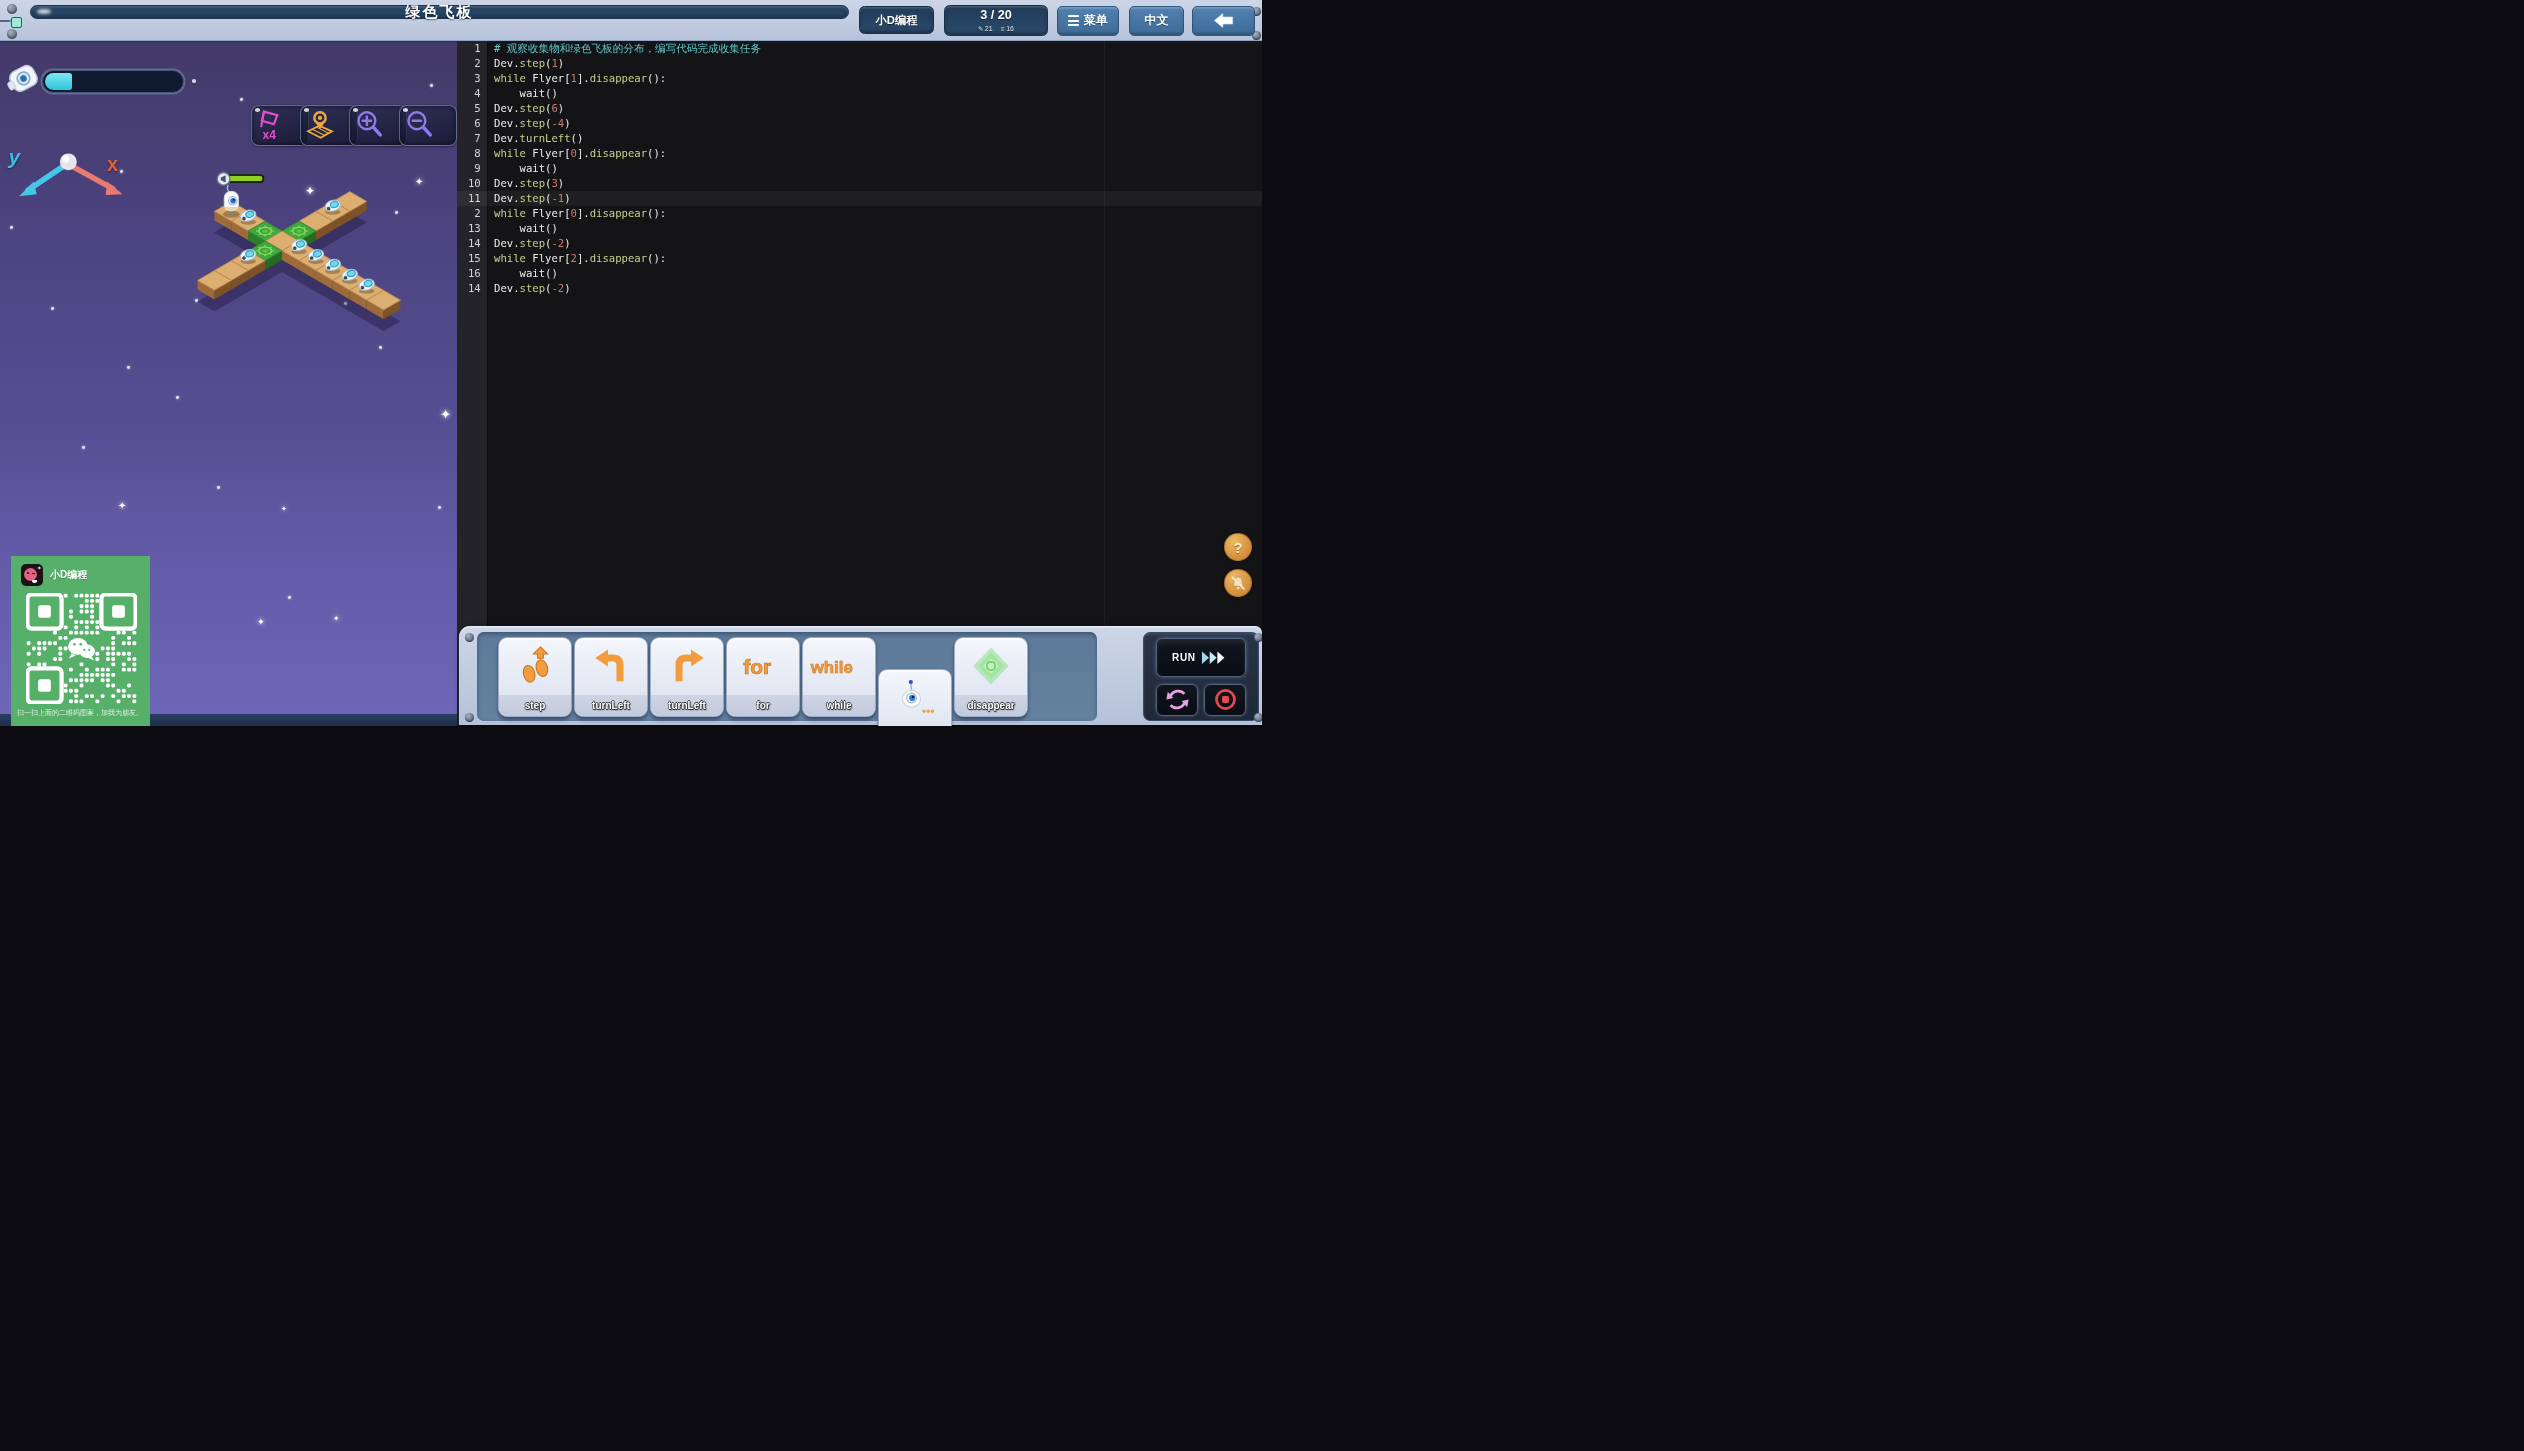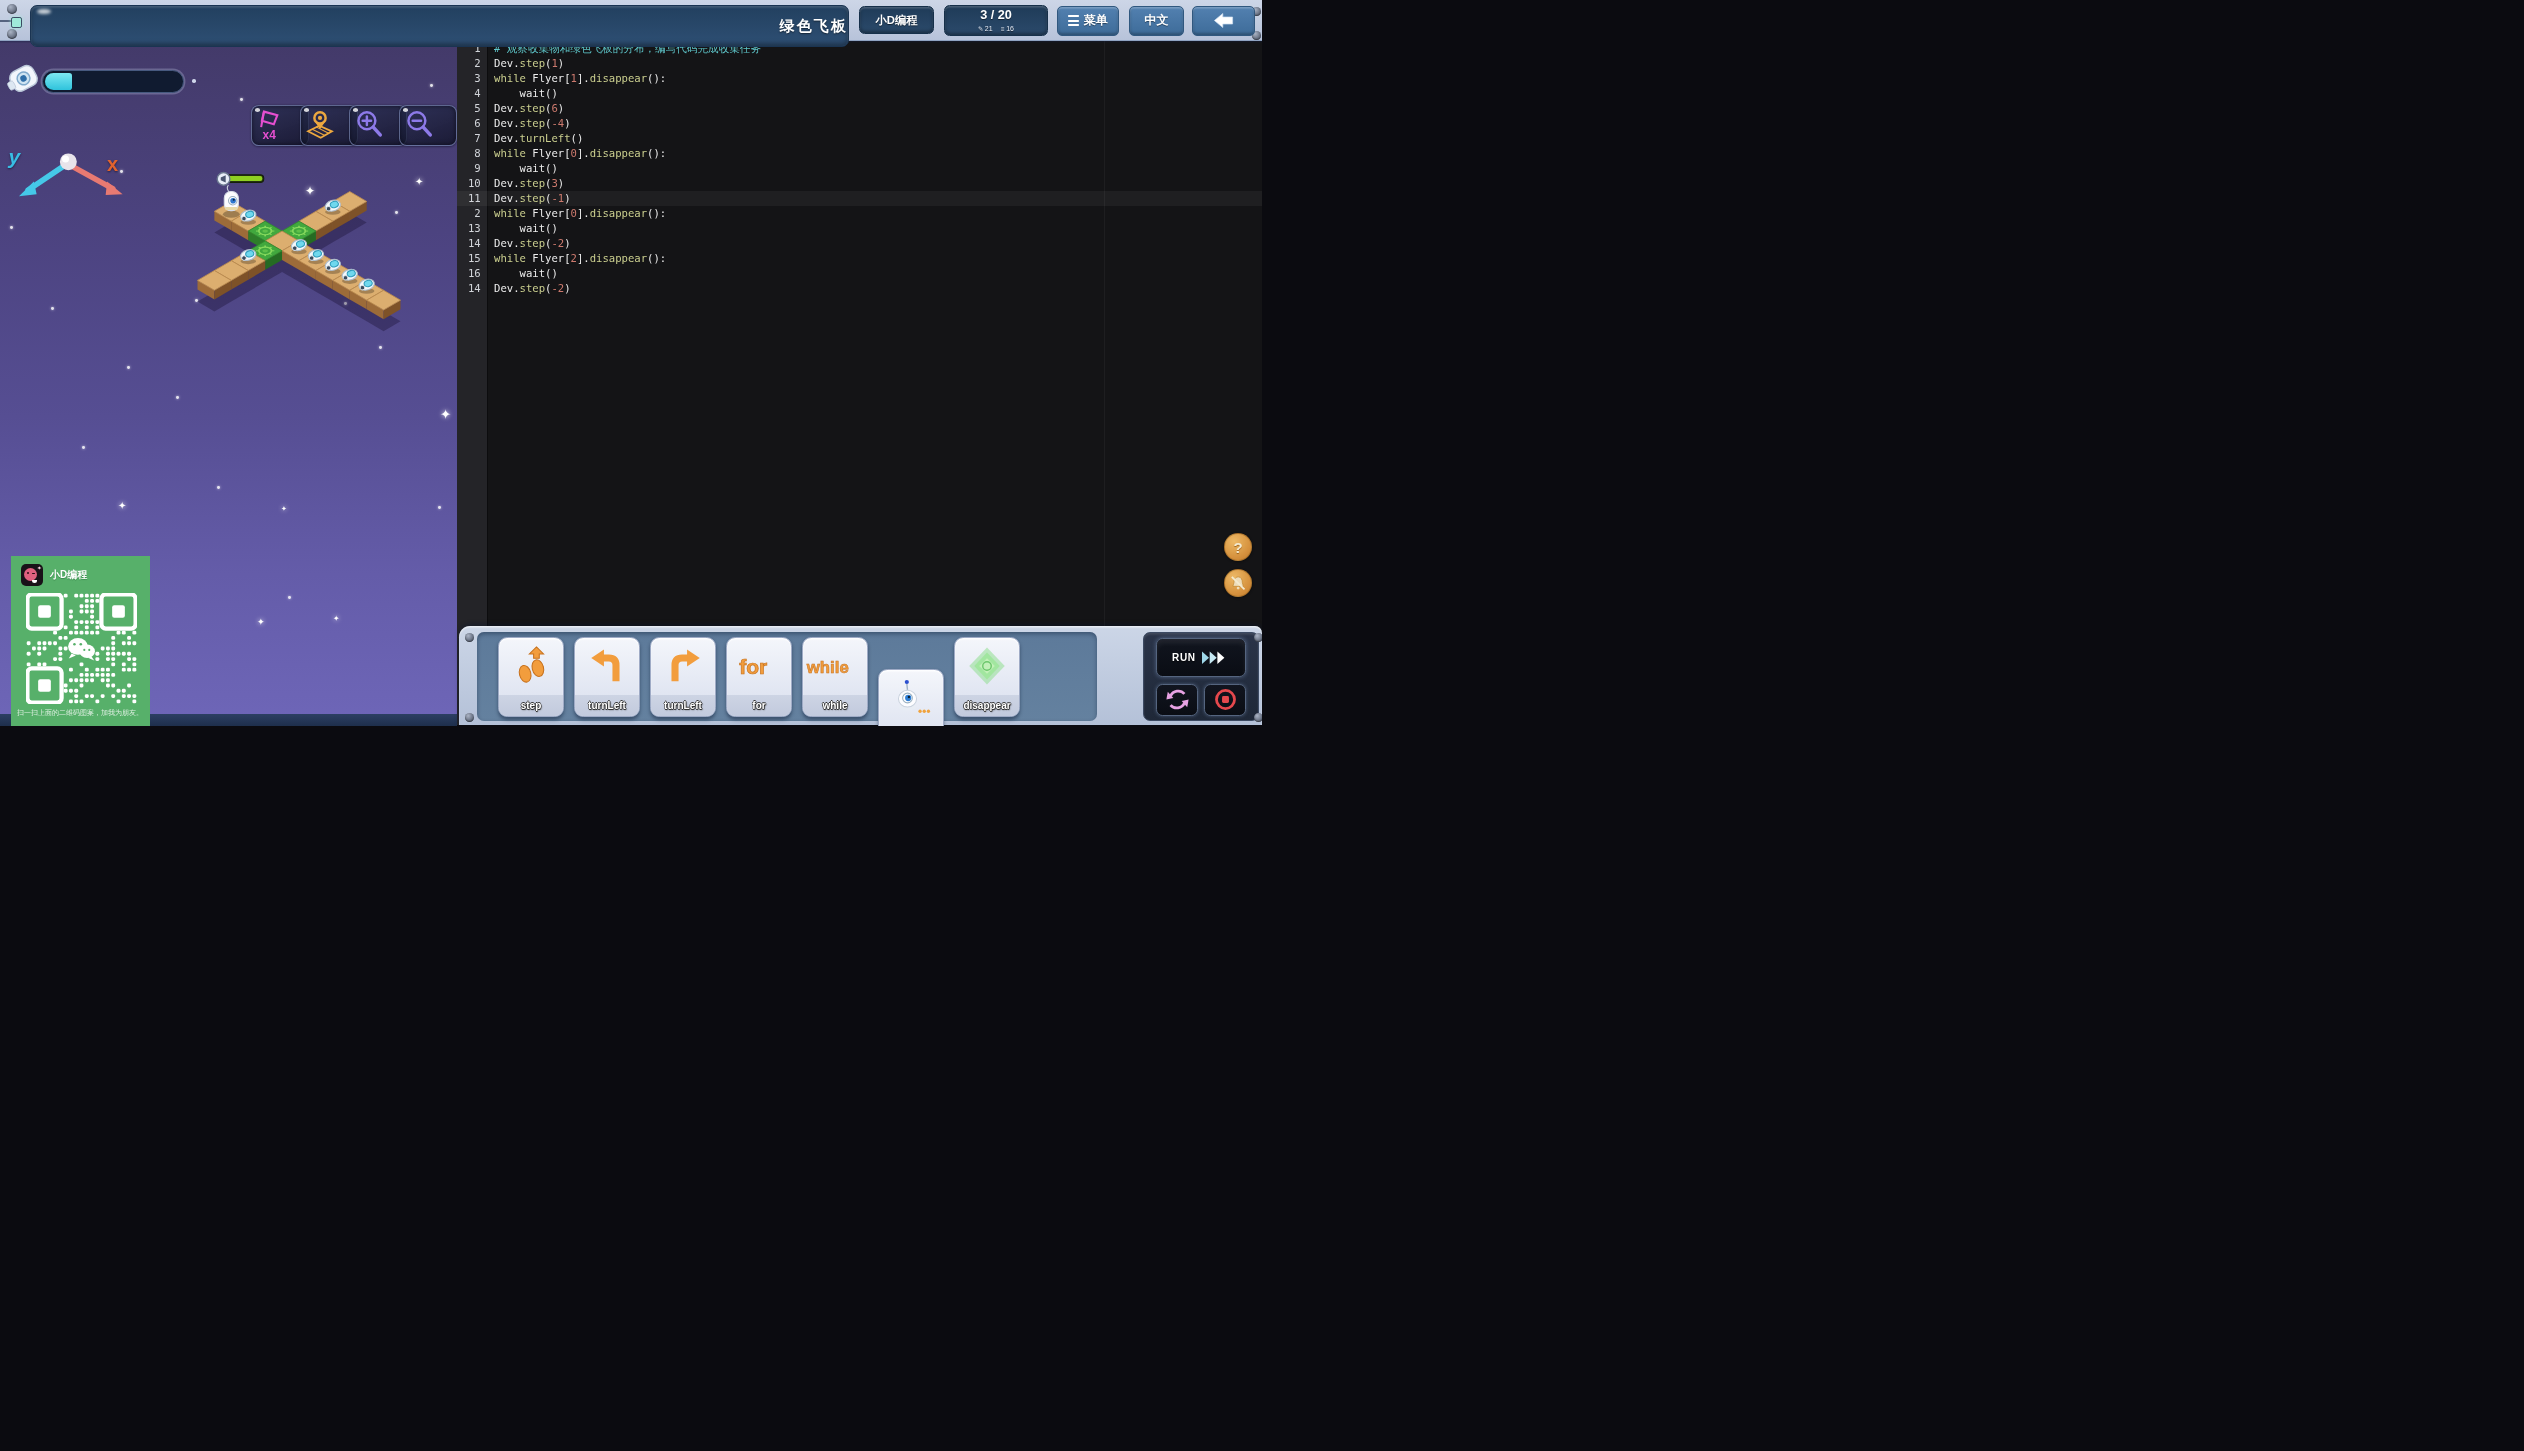--- a/index.html
+++ b/index.html
@@ -9,24 +9,24 @@
   
   .topbar{position:absolute;left:0;top:0;width:1262px;height:40px;
     background:linear-gradient(#cdd6e7,#b7c3da);
     border-bottom:1.4px solid #8fa3c2;box-shadow:0 1.4px 0 rgba(20,30,60,.35);z-index:30;}
   .screw{position:absolute;border-radius:50%;
     background:radial-gradient(circle at 35% 30%,#aab3c4,#5d6678 70%);
     box-shadow:inset 0 -0.7px 1.4px rgba(0,0,0,.5);}
   .led{position:absolute;left:11.3px;top:17px;width:8.5px;height:8.5px;border-radius:2.1px;
     background:#9fe9d9;border:1.4px solid #3c4a63;box-shadow:0 0 3.5px #9fe9d9;}
   .led-line{position:absolute;left:0;top:20.4px;width:11.3px;height:1.4px;background:#55637e;}
-  .titlebar{position:absolute;left:30px;top:5px;width:819px;height:42px;border-radius:7px;
+  .titlebar{position:absolute;left:30px;top:5px;width:819px;height:14px;border-radius:7px;
     background:linear-gradient(#22405f,#2e4f74);border:1.4px solid #1a3452;box-sizing:border-box;
     box-shadow:inset 0 1.4px 2.1px rgba(255,255,255,.18), inset 0 -2.8px 4.2px rgba(0,0,0,.35);
-    display:flex;align-items:center;justify-content:flex-end;}
+    display:flex;align-items:center;justify-content:center;}
   .titlebar .glint{position:absolute;left:5.6px;top:2.8px;width:14px;height:5.6px;border-radius:50%;
     background:rgba(255,255,255,.75);filter:blur(1.4px);}
   .page-title{color:#fff;font-size:15px;font-weight:bold;letter-spacing:2.1px;
     text-shadow:0 0.7px 1.4px rgba(0,0,0,.5);}
   .navy-btn{position:absolute;border-radius:5.6px;box-sizing:border-box;
     background:linear-gradient(#1f3b58,#2b4a6b);border:1.4px solid #16304a;
     box-shadow:inset 0 1.4px 1.4px rgba(255,255,255,.2), inset 0 -2.1px 3.5px rgba(0,0,0,.35);
     color:#fff;display:flex;align-items:center;justify-content:center;
     font-size:11.3px;font-weight:bold;text-shadow:0 0.7px 0.7px rgba(0,0,0,.5);cursor:pointer;}
   .blue-btn{position:absolute;border-radius:5px;box-sizing:border-box;
@@ -103,21 +103,21 @@
     border:0.7px solid rgba(120,75,15,.4);box-shadow:0 0.7px 2.8px rgba(0,0,0,.5);opacity:.96;
     display:flex;align-items:center;justify-content:center;}
   .help-q{color:#fdf3d8;font-size:15px;font-weight:bold;text-shadow:0 0.7px 0.7px rgba(140,80,10,.7);}
 
   
   .toolbar{position:absolute;left:459px;top:626px;width:803px;height:99px;z-index:25;
     background:linear-gradient(#ccd6e7,#b4c1d8);border-radius:11.3px 7px 0 0;
     box-shadow:inset 0 1.4px 1.4px rgba(255,255,255,.6), 0 -1.4px 4.2px rgba(10,20,50,.35);}
   .tb-slate{position:absolute;left:18.3px;top:5.6px;width:620px;height:89px;border-radius:7px;
     background:linear-gradient(#5d7a9a,#64819f);box-shadow:inset 0 2.1px 4.2px rgba(10,25,50,.4);}
-  .cmd-btn{position:absolute;top:10.6px;width:66px;height:80px;border-radius:9.2px;cursor:pointer;
+  .cmd-btn{position:absolute;top:10.6px;width:74px;height:80px;border-radius:9.2px;cursor:pointer;
     background:linear-gradient(#f4f6fb,#d9dfee);border:1.4px solid #9fabc6;box-sizing:border-box;
     box-shadow:0 2.1px 3.5px rgba(10,25,50,.45), inset 0 1.4px 1.4px rgba(255,255,255,.9);overflow:hidden;}
   .cmd-icon{position:absolute;left:0;top:1.4px;width:100%;height:55px;display:flex;
     align-items:center;justify-content:center;}
   .cmd-label{position:absolute;left:0;bottom:0;width:100%;height:21px;
     background:linear-gradient(#cdd4e4,#c2cadd);display:flex;align-items:center;justify-content:center;
     color:#fff;font-size:10px;font-weight:bold;
     text-shadow:-0.7px 0 #333,0.7px 0 #333,0 -0.7px #333,0 0.7px #333,0.7px 0.7px 1.4px #222;}
   .run-panel{position:absolute;left:684px;top:5.6px;width:116px;height:89px;border-radius:7px;
     background:linear-gradient(#2a3449,#1f2838);border:1.4px solid #3c4a63;box-sizing:border-box;

